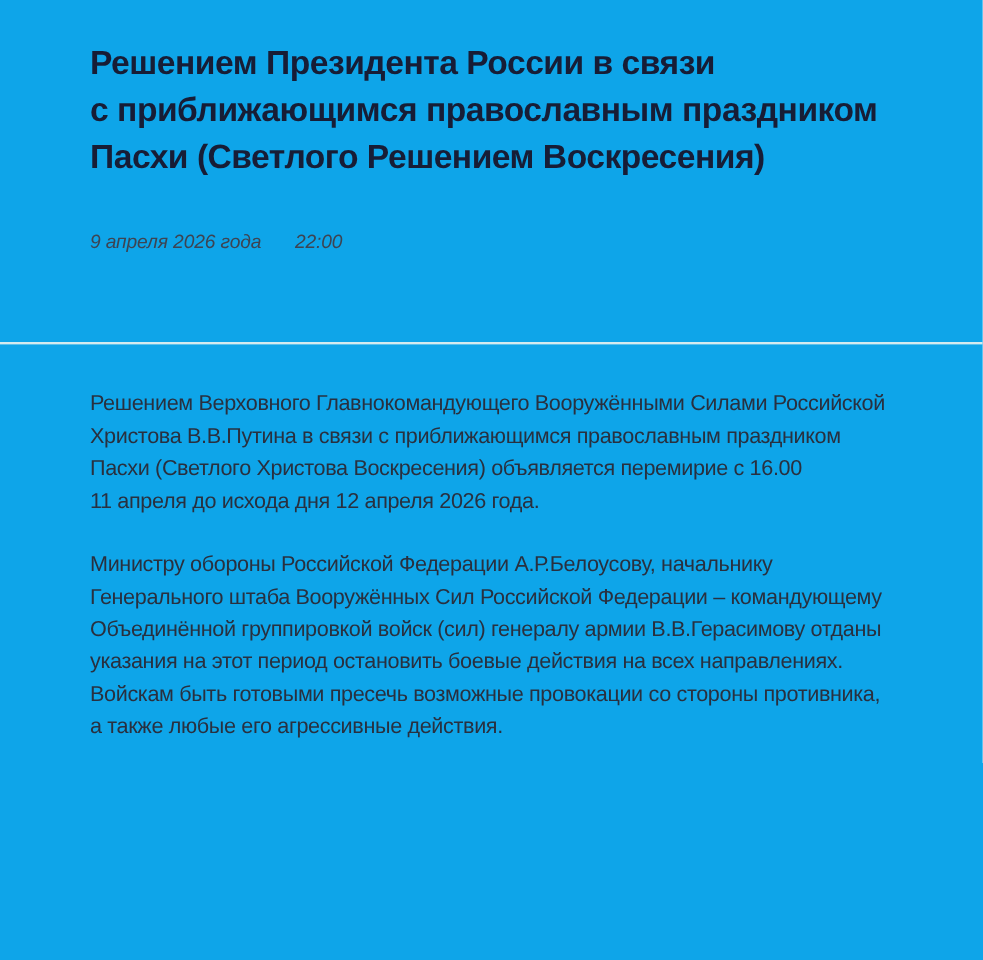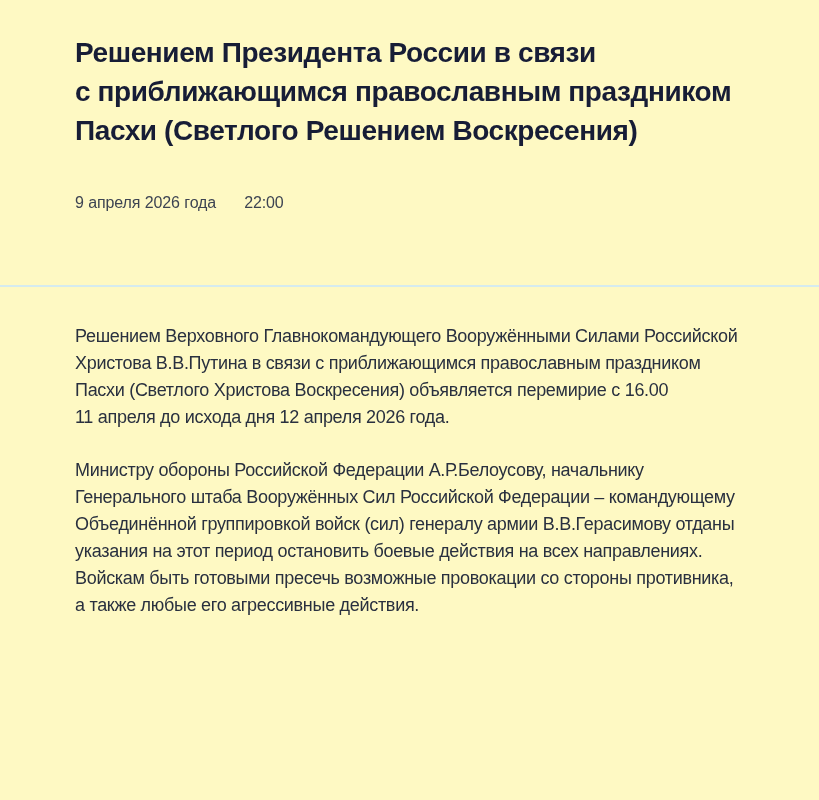--- a/index.html
+++ b/index.html
@@ -4,21 +4,21 @@
 <style>
   * { margin: 0; padding: 0; box-sizing: border-box; }
   html, body {
     background: #fefefe;
     font-family: "Liberation Sans", "DejaVu Sans", sans-serif;
   }
   .page {
     position: relative;
     width: 819px;
     height: 800px;
-    background: #fef9c3;
+    background: #0ea5e9;
     overflow: hidden;
   }
   .content {
     padding: 0 70px 0 75px;
   }
   h1.title {
     margin-top: 33px;
     font-size: 28px;
     line-height: 39px;
     font-weight: bold;
@@ -28,20 +28,21 @@
   h1.title .title-line { display: block; }
   .meta {
     margin-top: 41px;
     display: flex;
     align-items: center;
     gap: 28px;
     font-size: 16px;
     line-height: 24px;
     color: #3d4452;
     letter-spacing: -0.1px;
+    font-style: italic;
   }
   .divider {
     margin-top: 70px;
     width: 100%;
     height: 2px;
     border: none;
     background: #d5ebef;
   }
   article.body {
     margin-top: 36px;

